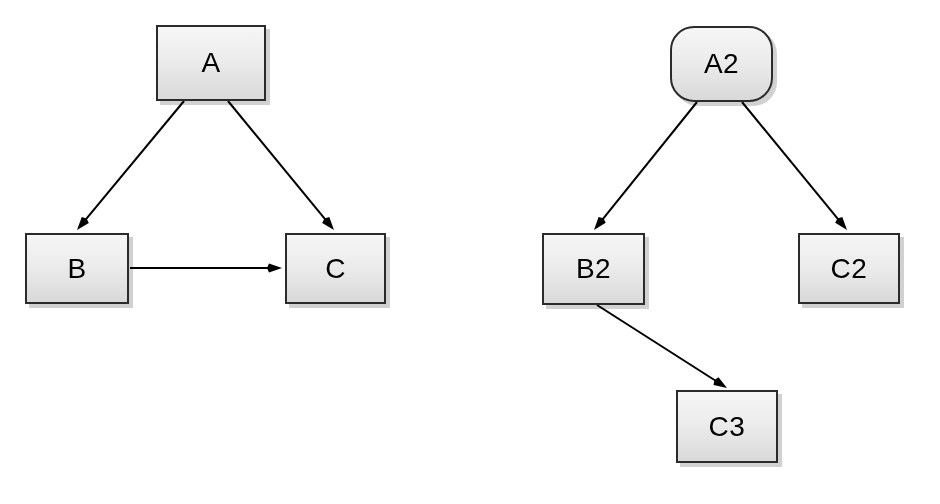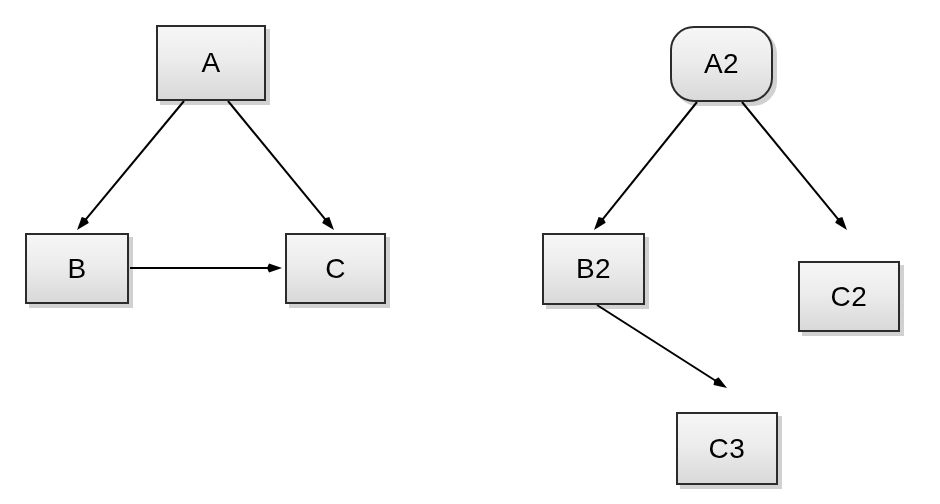--- a/index.html
+++ b/index.html
@@ -87,21 +87,21 @@
       </div>
       <div class="node" style="left: 285px; top: 233px; width: 101px; height: 71px; border-color: rgb(43, 43, 43); background: linear-gradient(rgb(246, 246, 246) 0%, rgb(236, 236, 236) 45%, rgb(217, 217, 217) 100%); box-shadow: rgba(0, 0, 0, 0.18) 4px 4px 0px;">
         <span class="node-label">C</span>
       </div>
       <div class="node" style="left: 670px; top: 26px; width: 103px; height: 76px; border-color: rgb(43, 43, 43); background: linear-gradient(rgb(246, 246, 246) 0%, rgb(236, 236, 236) 45%, rgb(217, 217, 217) 100%); box-shadow: rgba(0, 0, 0, 0.18) 4px 4px 0px; border-radius: 24px;">
         <span class="node-label">A2</span>
       </div>
       <div class="node" style="left: 542px; top: 233px; width: 103px; height: 72px; border-color: rgb(43, 43, 43); background: linear-gradient(rgb(246, 246, 246) 0%, rgb(236, 236, 236) 45%, rgb(217, 217, 217) 100%); box-shadow: rgba(0, 0, 0, 0.18) 4px 4px 0px;">
         <span class="node-label">B2</span>
       </div>
-      <div class="node" style="left: 798px; top: 233px; width: 102px; height: 71px; border-color: rgb(43, 43, 43); background: linear-gradient(rgb(246, 246, 246) 0%, rgb(236, 236, 236) 45%, rgb(217, 217, 217) 100%); box-shadow: rgba(0, 0, 0, 0.18) 4px 4px 0px; margin-top: 28px;">
+      <div class="node" style="left: 798px; top: 233px; width: 102px; height: 71px; border-color: rgb(43, 43, 43); background: linear-gradient(rgb(246, 246, 246) 0%, rgb(236, 236, 236) 45%, rgb(217, 217, 217) 100%); box-shadow: rgba(0, 0, 0, 0.18) 4px 4px 0px;">
         <span class="node-label">C2</span>
       </div>
-      <div class="node" style="left: 676px; top: 390px; width: 102px; height: 73px; border-color: rgb(43, 43, 43); background: linear-gradient(rgb(246, 246, 246) 0%, rgb(236, 236, 236) 45%, rgb(217, 217, 217) 100%); box-shadow: rgba(0, 0, 0, 0.18) 4px 4px 0px; margin-top: 22px;">
+      <div class="node" style="left: 676px; top: 390px; width: 102px; height: 73px; border-color: rgb(43, 43, 43); background: linear-gradient(rgb(246, 246, 246) 0%, rgb(236, 236, 236) 45%, rgb(217, 217, 217) 100%); box-shadow: rgba(0, 0, 0, 0.18) 4px 4px 0px;">
         <span class="node-label">C3</span>
       </div>
     </div>
 
 </div>
 
 </body></html>

